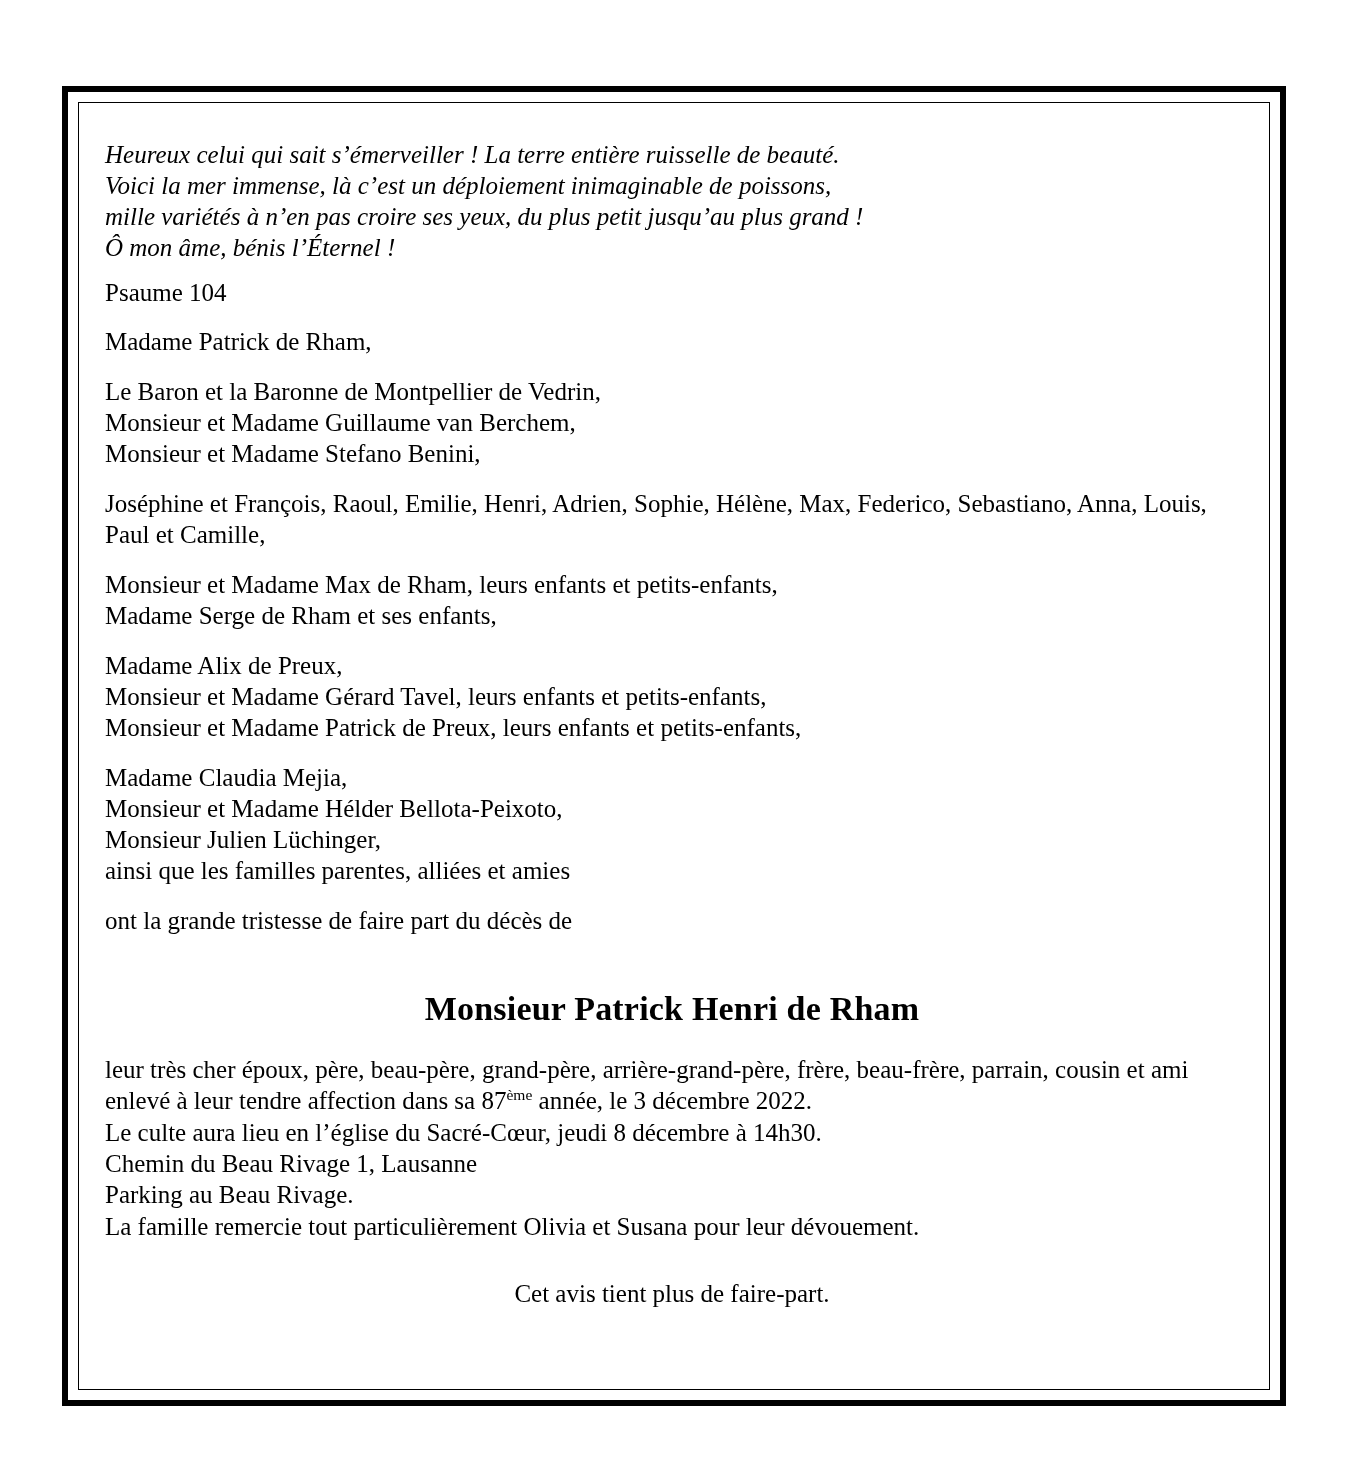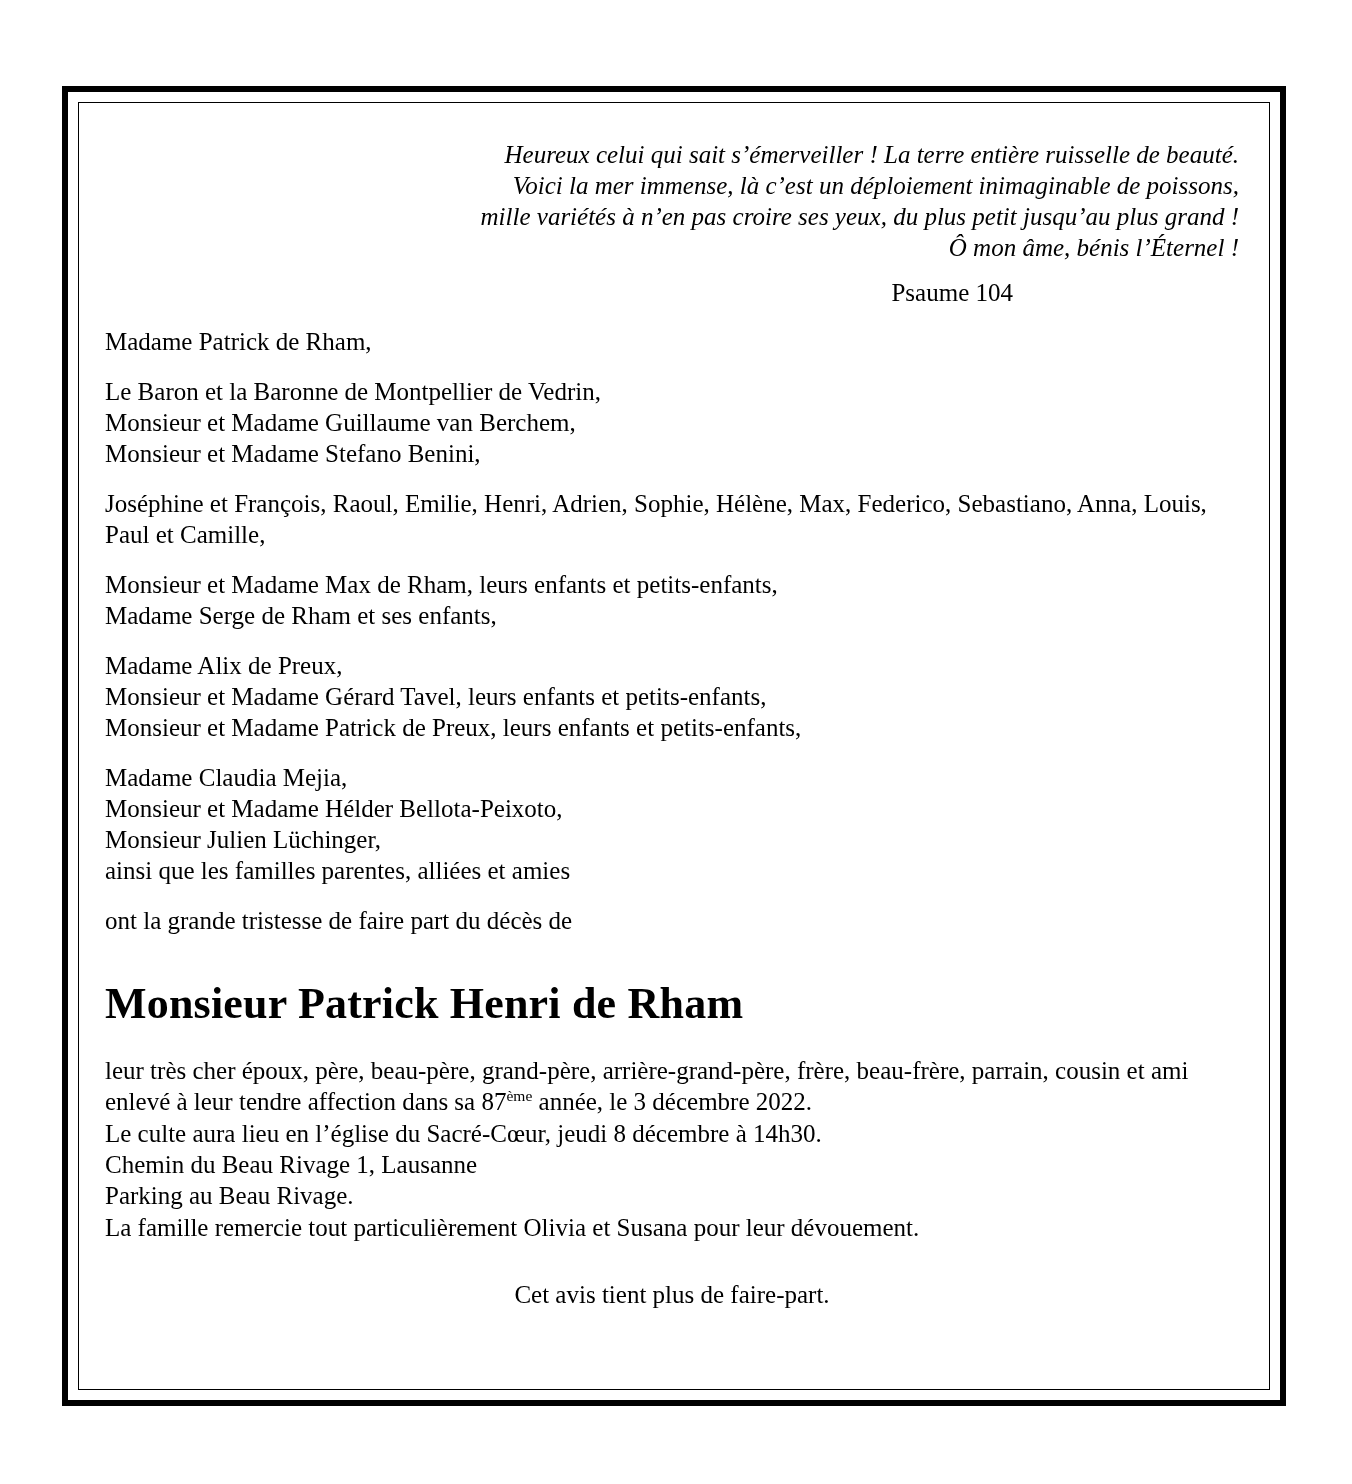--- a/index.html
+++ b/index.html
@@ -39,44 +39,42 @@
     border: 1px solid #000000;
     background: #ffffff;
     box-sizing: border-box;
     padding: 36px 30px 20px 26px;
   }
   .verse {
     font-style: italic;
     font-size: 25px;
     line-height: 1.24;
     margin: 0 0 16px 0;
-    text-align: right;
   }
   .verse div {
     white-space: nowrap;
   }
   .psalm-ref {
-    text-align: right;
     font-size: 25px;
     margin-top: 14px;
     padding-right: 226px;
   }
   .block {
     font-size: 25px;
     line-height: 1.24;
     margin-top: 19px;
   }
   .block div {
     white-space: normal;
   }
   .deceased-name {
-    text-align: left;
+    text-align: center;
     font-weight: bold;
-    font-size: 44px;
-    margin-top: 42px;
+    font-size: 34px;
+    margin-top: 54px;
     margin-bottom: 2px;
     letter-spacing: 0.2px;
   }
   .para {
     font-size: 25px;
     line-height: 1.25;
   }
   .para.first-after-name {
     margin-top: 26px;
   }

